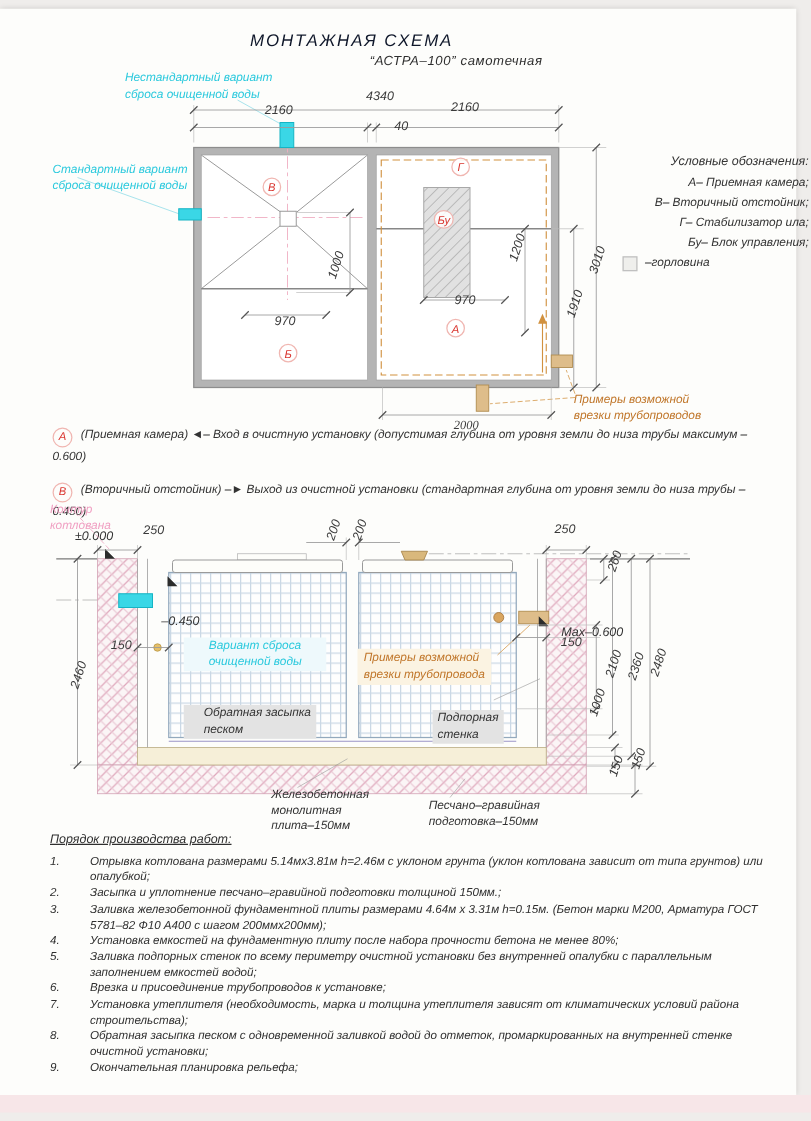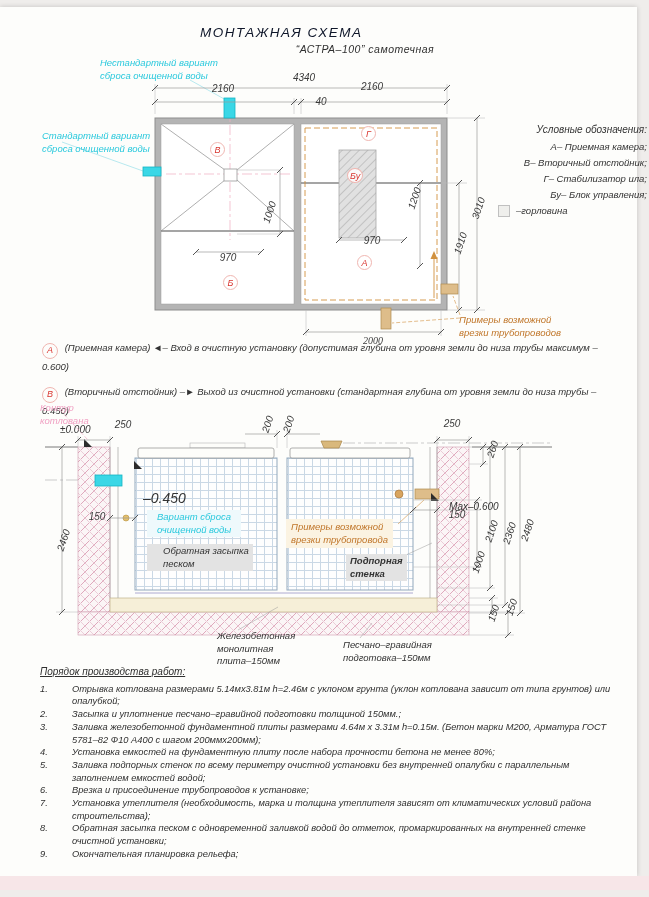--- a/index.html
+++ b/index.html
@@ -28,21 +28,21 @@
   .note{position:absolute;left:42px;width:566px;font-size:9.5px;line-height:15px;color:#333;}
   .note-marker{display:inline-flex;min-width:14px;height:14px;border:1px solid #f0b6b1;border-radius:50%;
         color:#d9352f;font-size:9px;align-items:center;justify-content:center;margin-right:4px;
         vertical-align:-2px;font-style:italic;}
   .legend{position:absolute;left:497px;top:124px;width:150px;font-size:9.5px;color:#333;text-align:right;}
   .legend .lt{font-size:10px;margin-bottom:4px;}
   .legend .li{line-height:16px;}
   .neckrow{display:flex;align-items:center;line-height:16px;}
   .necksq{display:inline-block;width:10px;height:10px;border:1px solid #c0c0c0;background:#efefec;margin:0 6px 0 1px;flex:none;}
   .graybg{background:#e3e3e3;padding:1px 4px;}
-  .cyanbg{background:#eef9fc;padding:1px 10px;}
+  .cyanbg{background:#eef9fc;padding:1px 20px;}
   .creambox{background:#fbf3e2;padding:2px 5px;}
   .wo{position:absolute;left:40px;top:666px;width:586px;font-size:9.3px;line-height:12.7px;color:#2f2f2f;}
   .wo .wt{font-size:10px;text-decoration:underline;margin-bottom:4px;}
   .wo-row{display:flex;}
   .wo-num{width:20px;flex:none;}
   .wo-text{flex:1;padding-left:12px;}
 </style>
 </head>
 <body>
 
@@ -193,37 +193,37 @@
            M449,191 l6,-6 M449,205 l6,-6 M465,205 l6,-6 M465,228 l6,-6" stroke="#555" stroke-width="1" fill="none"></path>
 </svg>
 
 <div class="dim" style="left:101px;top:419px;">250</div>
 <div class="vdim" style="left:249px;top:418px;">200</div>
 <div class="vdim" style="left:270px;top:418px;">200</div>
 <div class="dim" style="left:430px;top:418px;">250</div>
 <div class="vdim" style="left:474px;top:443px;">260</div>
 <div class="dim" style="left:75px;top:511px;">150</div>
 <div class="dim" style="left:435px;top:509px;">150</div>
-<div class="lbl abs" style="left:143px;top:492px;font-size:14px;font-style:italic;">–0.450</div>
+<div class="lbl abs" style="left:129px;top:492px;font-size:10px;font-style:italic;">–0.450</div>
 <div class="lbl abs" style="left:449px;top:501px;font-size:10px;white-space:nowrap;">Мах–0.600</div>
 <div class="vdim" style="left:45px;top:534px;">2460</div>
 <div class="vdim" style="left:473px;top:525px;">2100</div>
 <div class="vdim" style="left:491px;top:527px;">2360</div>
 <div class="vdim" style="left:509px;top:524px;">2480</div>
 <div class="vdim" style="left:460px;top:556px;">1000</div>
 <div class="vdim" style="left:475px;top:607px;">150</div>
 <div class="vdim" style="left:493px;top:601px;">150</div>
 
 <div class="lbl cyan cyanbg abs" style="left:147px;top:510px;">Вариант сброса
 очищенной воды</div>
-<div class="lbl graybg abs" style="left:147px;top:544px;padding-left:16px;">Обратная засыпка
+<div class="lbl graybg abs" style="left:147px;top:564px;padding-left:16px;">Обратная засыпка
 песком</div>
 <div class="lbl orange creambox abs" style="left:286px;top:519px;">Примеры возможной
 врезки трубопровода</div>
-<div class="lbl graybg abs" style="left:346px;top:554px;font-weight:bold;">Подпорная
+<div class="lbl graybg abs" style="left:346px;top:568px;">Подпорная
 стенка</div>
 <div class="lbl abs" style="left:217px;top:630px;">Железобетонная
 монолитная
 плита–150мм</div>
 <div class="lbl abs" style="left:343px;top:639px;">Песчано–гравийная
 подготовка–150мм</div>
 
 <div class="wo">
   <div class="wt">Порядок производства работ:</div>
   <div class="wo-row">

